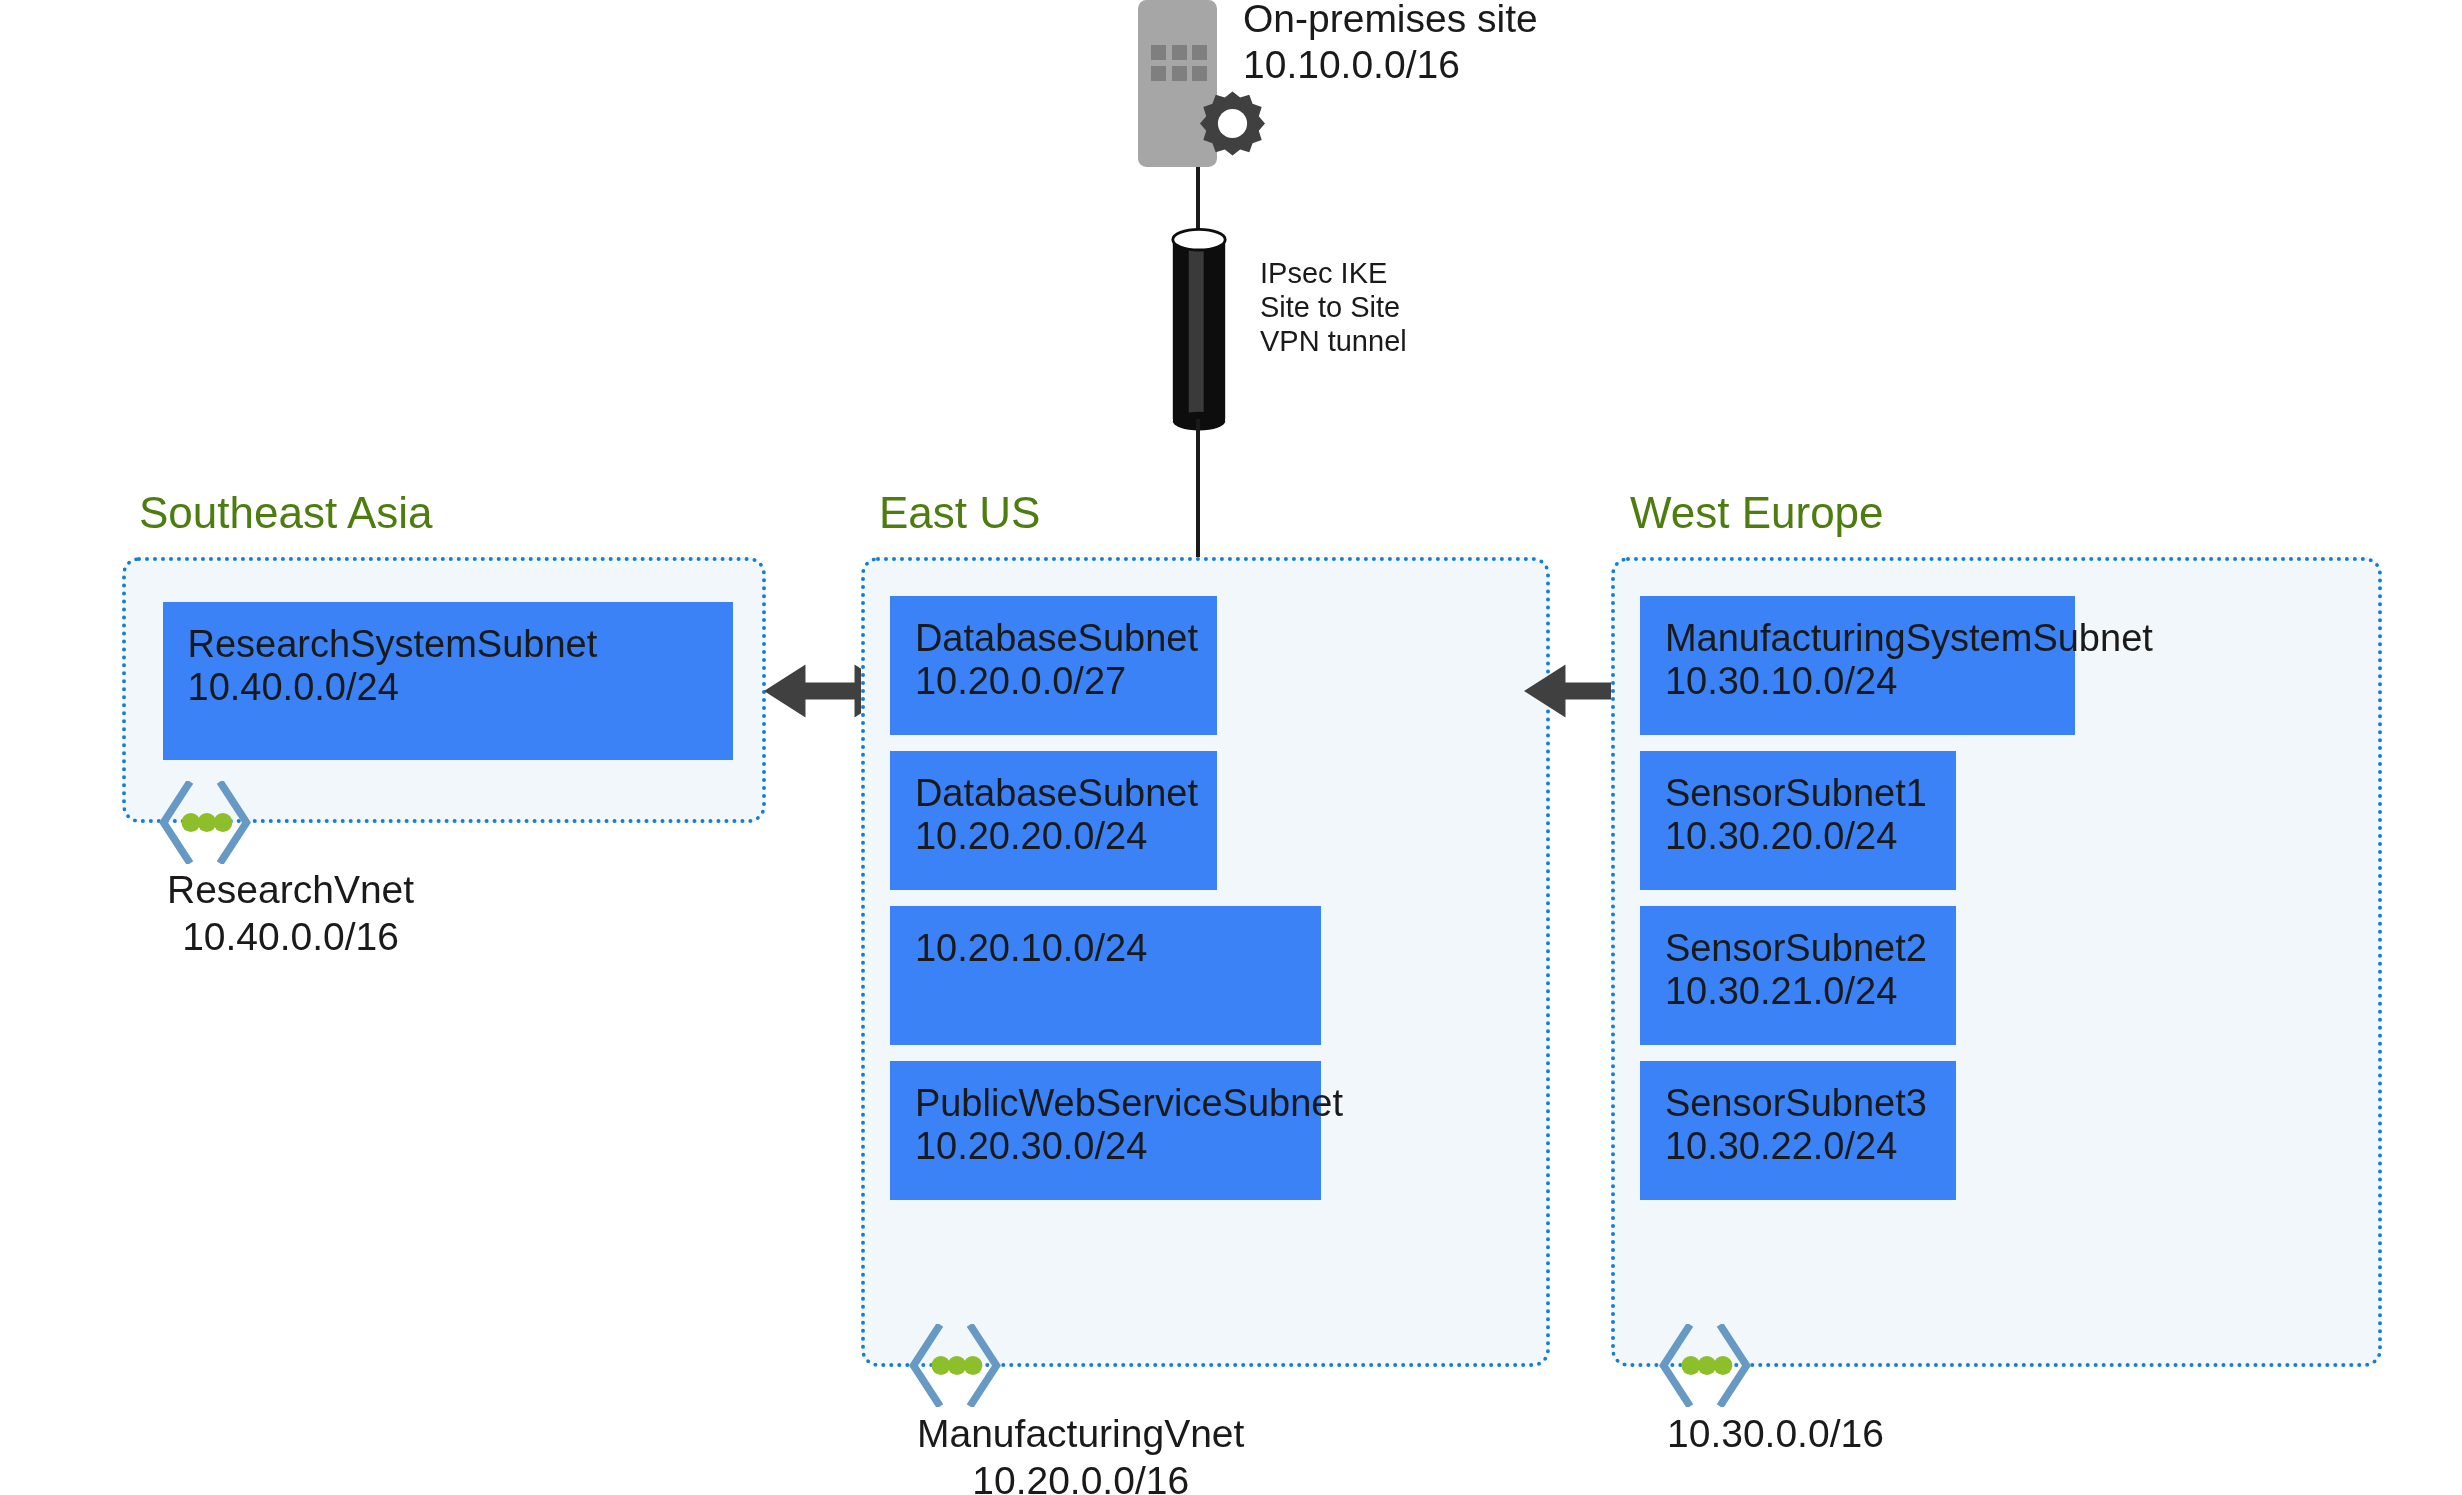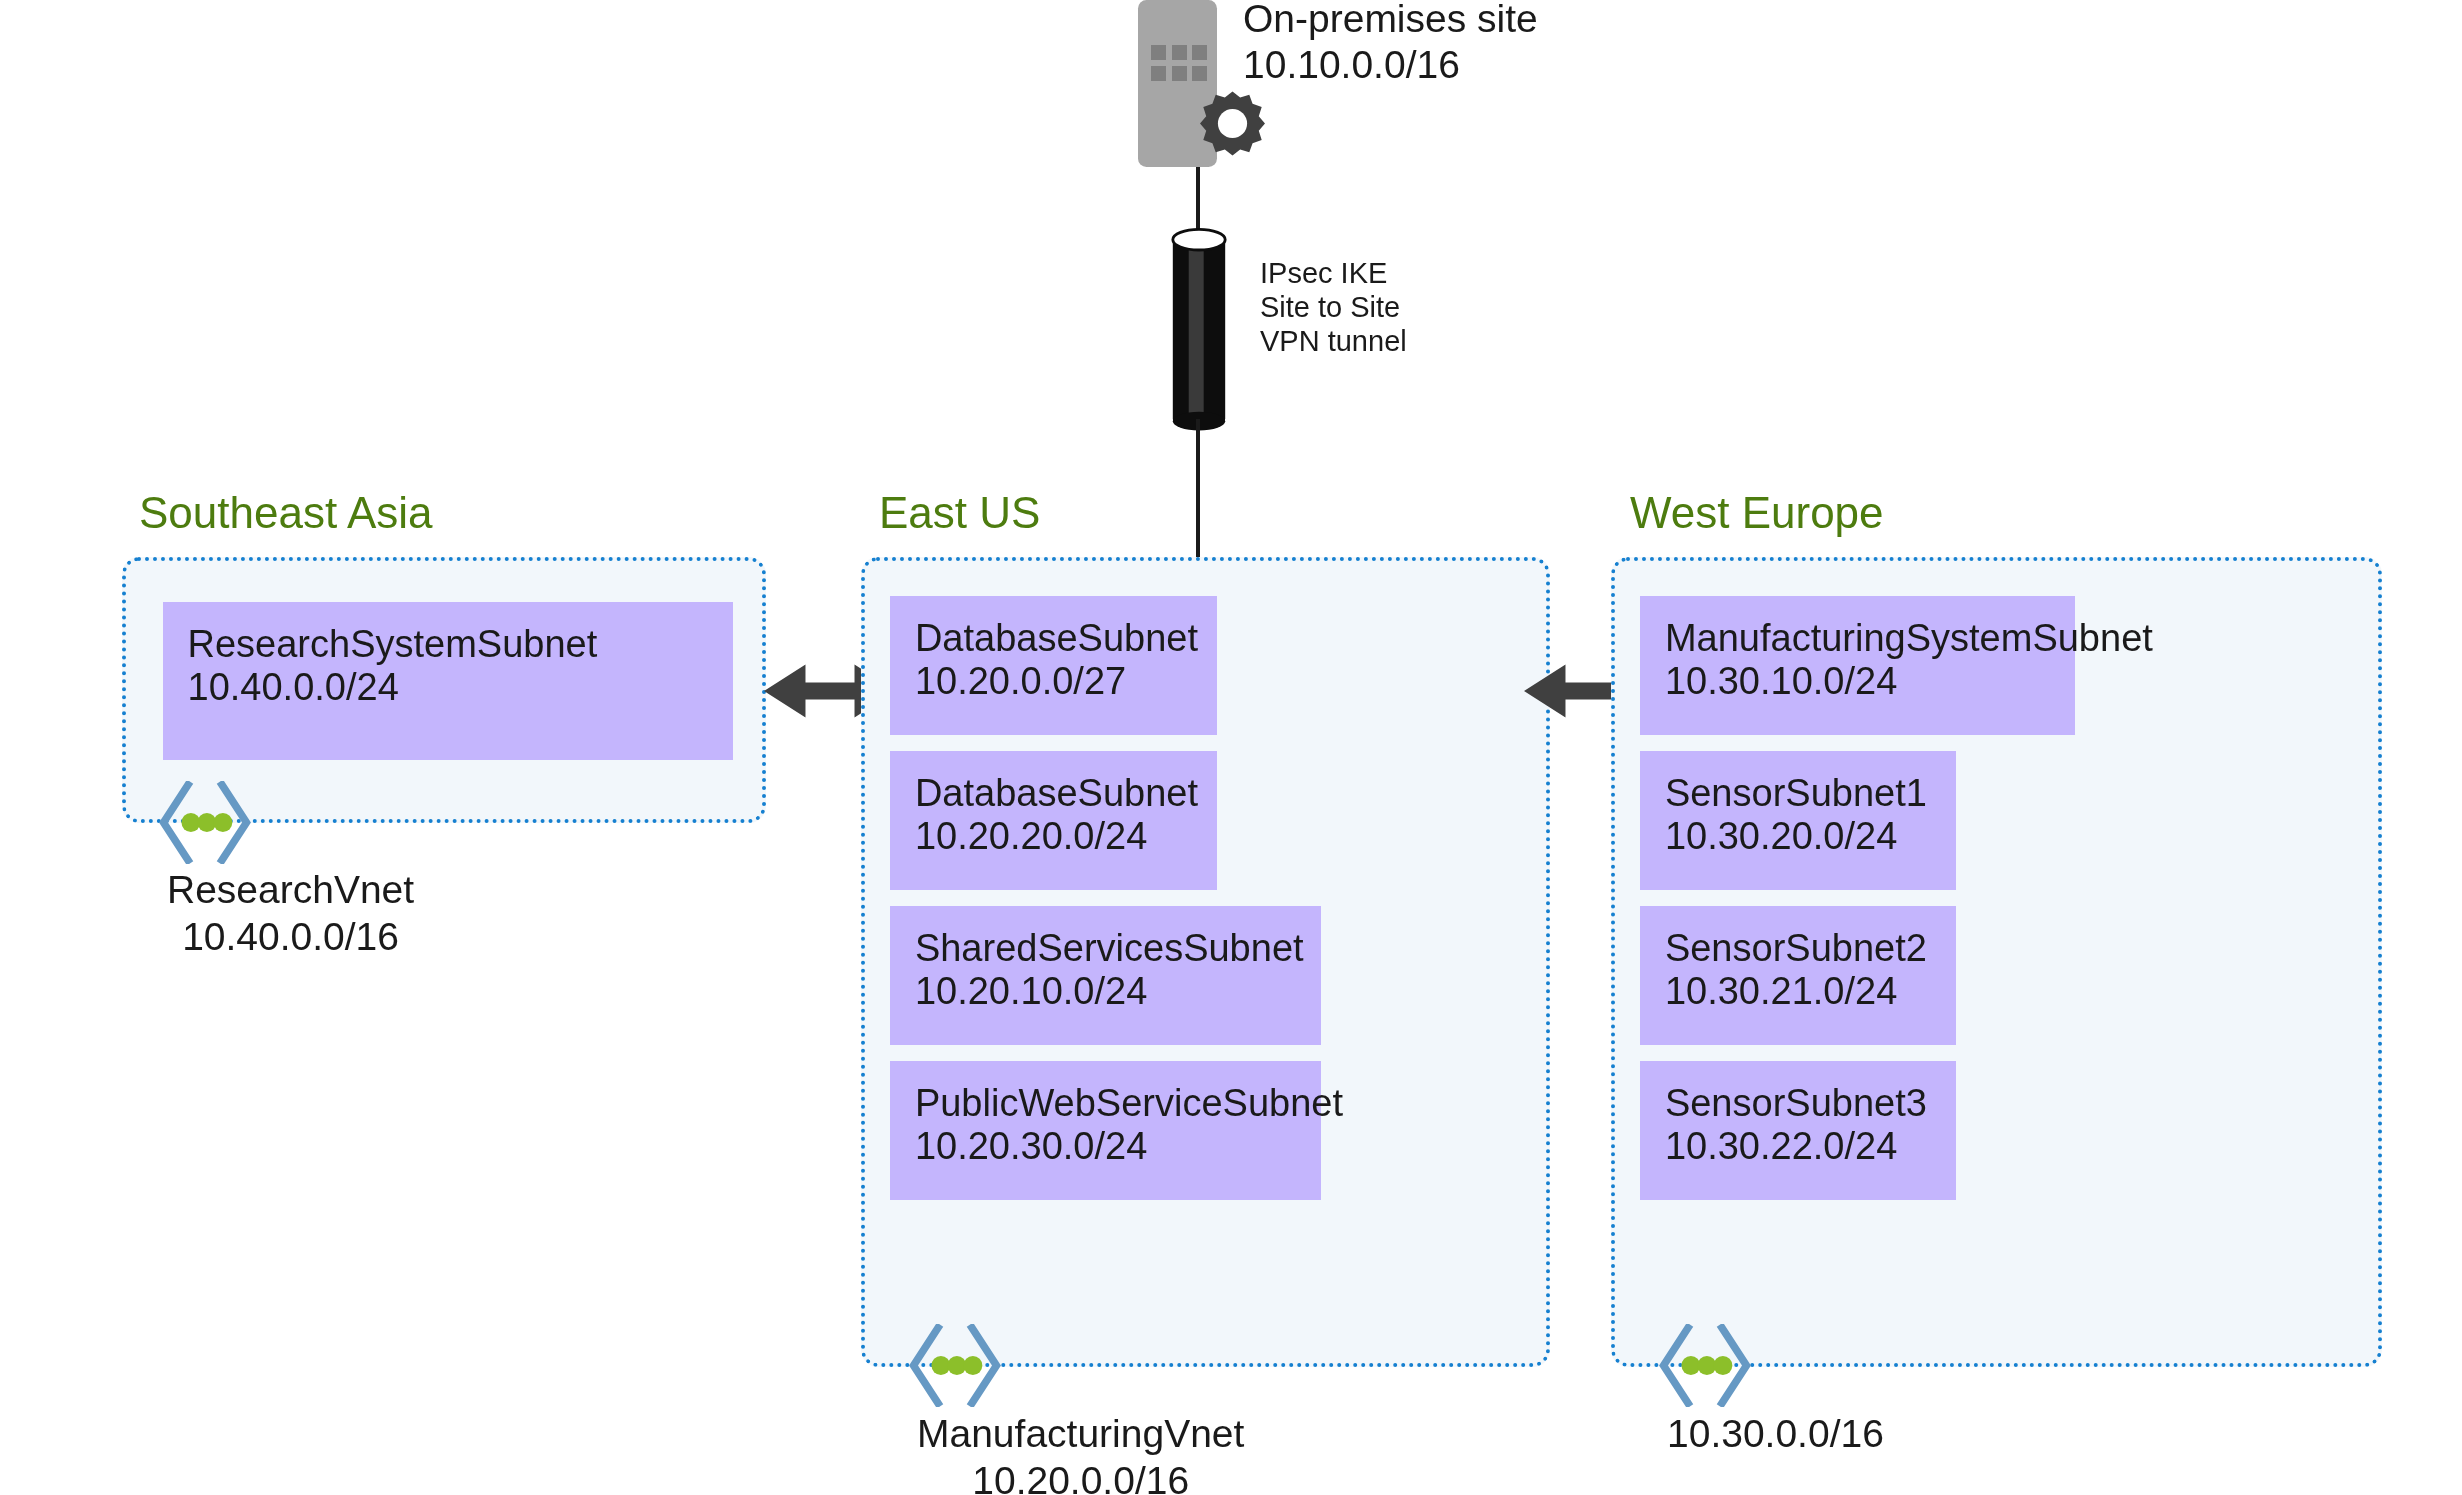--- a/index.html
+++ b/index.html
@@ -105,21 +105,21 @@
     border-radius: 17px;
     box-sizing: border-box;
   }
   #vnet-research      { left: 122px;  top: 557px; width: 644px;  height: 266px; }
   #vnet-coreservices  { left: 861px;  top: 557px; width: 689px;  height: 810px; }
   #vnet-manufacturing { left: 1611px; top: 557px; width: 771px;  height: 810px; }
 
   
   .subnet {
     position: absolute;
-    background: #c4b5fd;
+    background: #3b82f6;
     box-sizing: border-box;
     padding: 21px 24.5px 0 24.5px;
   }
   .subnet .sn-name,
   .subnet .sn-cidr {
     font-size: 38px;
     line-height: 1.12;
     color: #1a1a1a;
     white-space: nowrap;
   }
@@ -231,21 +231,20 @@
   <div class="vnet-box" id="vnet-coreservices">
     <div class="subnet" style="left:25.4px; top:35px; width:327px; height:139px;">
       <div class="sn-name">DatabaseSubnet</div>
       <div class="sn-cidr">10.20.0.0/27</div>
     </div>
     <div class="subnet" style="left:25.4px; top:190px; width:327px; height:139px;">
       <div class="sn-name">DatabaseSubnet</div>
       <div class="sn-cidr">10.20.20.0/24</div>
     </div>
     <div class="subnet" style="left:25.4px; top:345px; width:431px; height:139px;">
-      <div class="sn-name">SharedServicesSubnet</div>
       <div class="sn-cidr">10.20.10.0/24</div>
     </div>
     <div class="subnet" style="left:25.4px; top:500px; width:431px; height:139px;">
       <div class="sn-name">PublicWebServiceSubnet</div>
       <div class="sn-cidr">10.20.30.0/24</div>
     </div>
   </div>
 
   <svg class="vnet-icon" id="icon-coreservices" viewBox="0 0 104 88">
     <polyline points="34,4 8,44 34,84" fill="none" stroke="#6699c4" stroke-width="8" stroke-linecap="square" stroke-linejoin="miter"></polyline>

